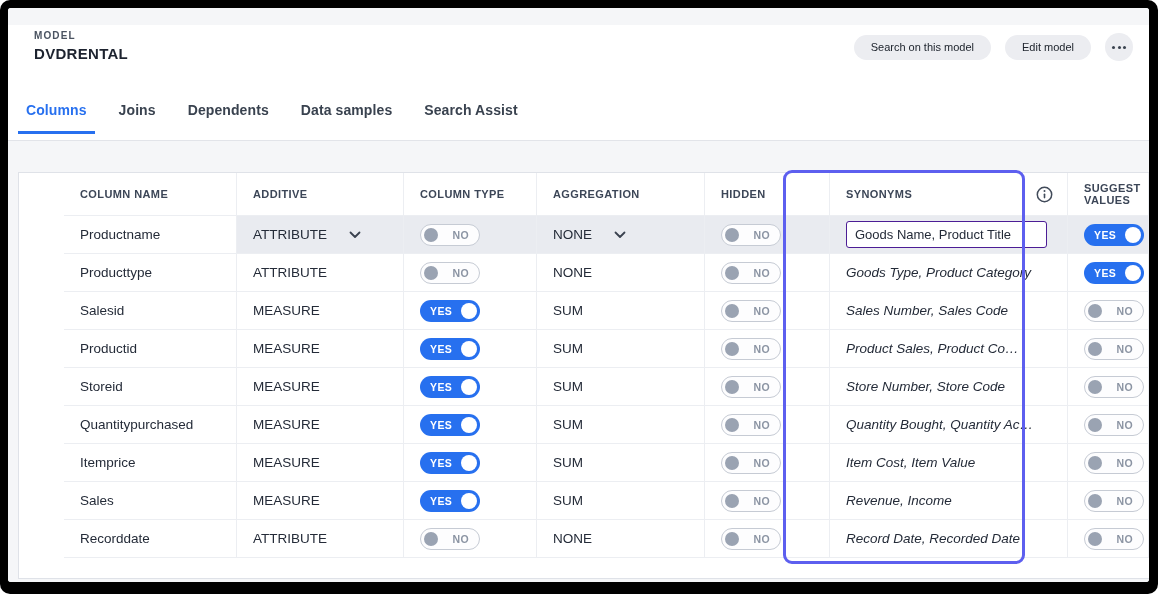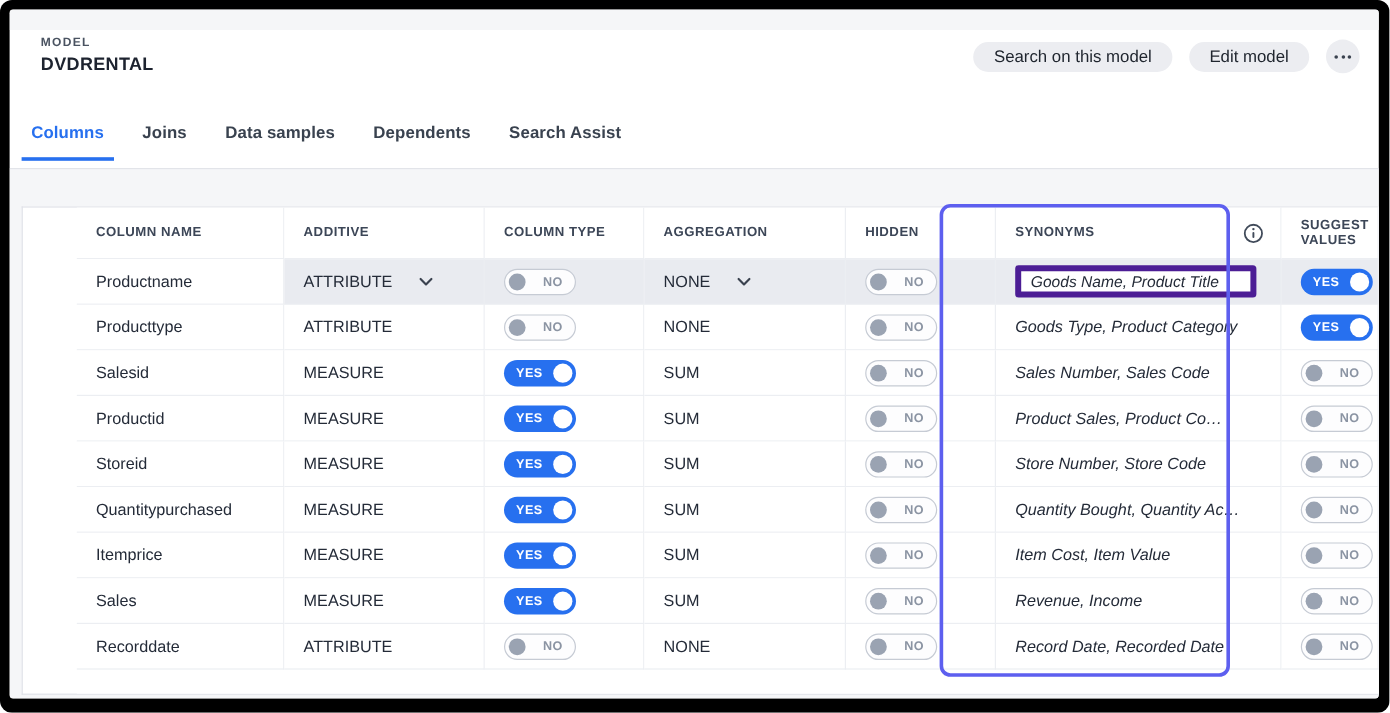--- a/index.html
+++ b/index.html
@@ -9,40 +9,40 @@
 
   .top-strip { position:absolute; left:0; top:0; right:0; height:17px; background:#F5F6F8; }
   .lower-bg { position:absolute; left:0; top:133px; right:0; bottom:0; background:#F5F6F8; }
 
   
   .model-block { position:absolute; left:26px; top:22px; }
   .model-label { font-size:10px; font-weight:700; letter-spacing:1.1px; color:#4A5361; }
   .model-name { margin-top:4px; font-size:15px; font-weight:700; color:#1D232F; letter-spacing:.3px; }
   .actions { position:absolute; top:25px; right:16px; display:flex; align-items:center; gap:14px; }
   .pill-btn { height:25px; padding:0 17px; border:none; border-radius:13px; background:#ECEDF1; color:#20262F;
-              font-family:"Liberation Sans", sans-serif; font-size:14px; font-weight:500; display:flex; align-items:center; cursor:pointer; }
+              font-family:"Liberation Sans", sans-serif; font-size:11px; font-weight:500; display:flex; align-items:center; cursor:pointer; }
   .more-btn { width:28px; height:28px; border:none; border-radius:50%; background:#ECEDF1; display:flex; align-items:center; justify-content:center; gap:2.5px; cursor:pointer; }
   .more-btn i { width:3px; height:3px; border-radius:50%; background:#3A424F; }
 
   
   .tabs { position:absolute; left:0; right:0; top:94px; height:39px; display:flex; align-items:flex-start; padding-left:10px; border-bottom:1px solid #E2E4E9; background:transparent; }
   .tab { font-size:14px; font-weight:700; color:#39424F; padding:0 8px 13px 8px; margin-right:16px; cursor:pointer; border-bottom:3px solid transparent; margin-bottom:-2px; letter-spacing:.1px; }
   .tab.active { color:#2770EF; border-bottom-color:#2770EF; }
 
   
   .table { position:absolute; left:10px; top:164px; right:0; background:#fff; border:1px solid #DFE2E8; border-right:none;padding-left:45px; }
   .trow, .thead-row { display:grid; grid-template-columns:173px 167px 133px 168px 125px 238px 1fr; }
   .cell { display:flex; align-items:center; padding-left:16px; border-right:1px solid #ECEEF2; border-bottom:1px solid #ECEEF2; height:38px; overflow:hidden; background:#fff; }
   .thead-row .cell { height:43px; font-size:11px; font-weight:700; letter-spacing:.4px; color:#3C4657; }
   .cell-text { font-size:13.5px; color:#242B38; white-space:nowrap; }
   .trow.highlighted .cell { background:#E9EBF0; }
   .trow.highlighted .cell:first-child { background:#fff; }
   .syn-text { font-size:13.5px; font-style:italic; color:#242B38; white-space:nowrap; }
-  .syn-input { width:201px; height:27px; border:5px solid #4c1d95; border-radius:3px; background:#fff; padding:0 8px;
-               font-family:"Liberation Sans", sans-serif; font-size:13px; font-style:italic; color:#242B38; }
+  .syn-input { width:201px; height:27px; border:1px solid #4c1d95; border-radius:3px; background:#fff; padding:0 8px;
+               font-family:"Liberation Sans", sans-serif; font-size:13px; color:#242B38; }
   .footer-row { height:20px; background:#fff; }
 
   .chevron { margin-left:22px; flex:none; }
   .info-icon { margin-left:auto; margin-right:14px; flex:none; }
 
   
   .toggle { display:flex; align-items:center; width:60px; height:22px; border-radius:11px; flex:none; cursor:pointer; }
   .toggle .t-label { font-size:10.5px; font-weight:700; letter-spacing:.4px; }
   .toggle.on { background:#2770EF; justify-content:space-between; padding:0 3px 0 10px; }
   .toggle.on .t-label { color:#fff; }
@@ -72,22 +72,22 @@
       <button class="more-btn">
           <i></i>
           <i></i>
           <i></i>
         </button>
     </div>
 
     <div class="tabs">
       <div class="tab active">Columns</div>
       <div class="tab">Joins</div>
+      <div class="tab">Dependents</div>
       <div class="tab">Data samples</div>
-      <div class="tab">Dependents</div>
       <div class="tab">Search Assist</div>
     </div>
 
     <div class="table">
       <div class="thead-row">
         <div class="cell">COLUMN NAME</div>
         <div class="cell">ADDITIVE</div>
         <div class="cell">COLUMN TYPE</div>
         <div class="cell">AGGREGATION</div>
         <div class="cell">HIDDEN</div>

